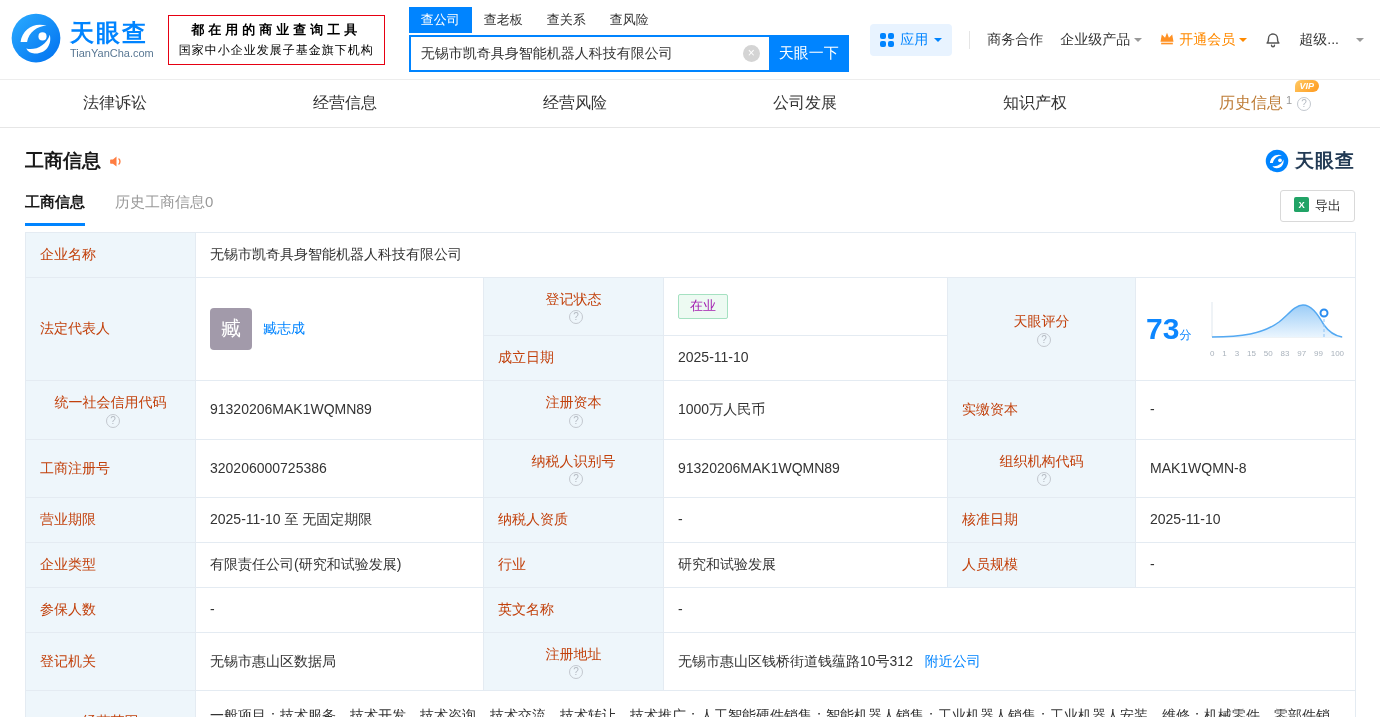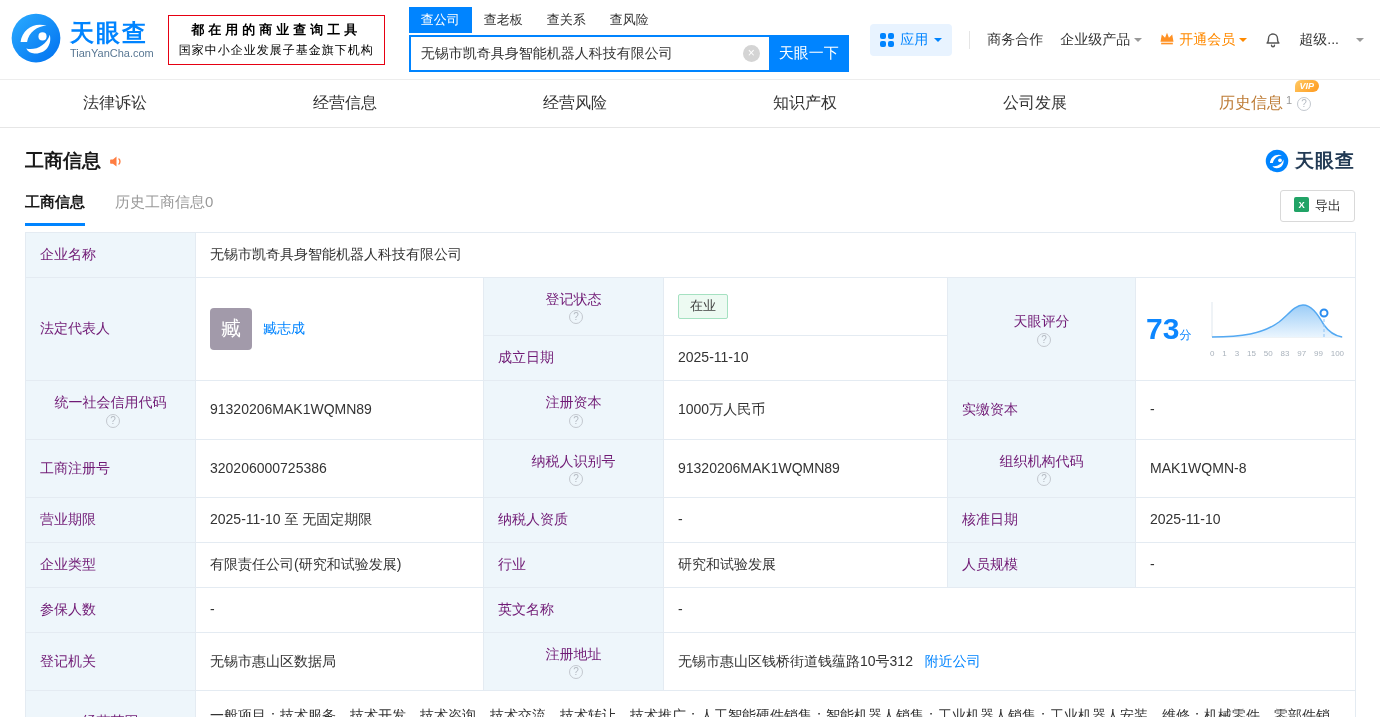--- a/index.html
+++ b/index.html
@@ -54,23 +54,23 @@
   .brand-right { margin-left:auto; display:flex; align-items:center; gap:6px; }
   .brand-right .t { font-size:19px; font-weight:bold; color:#233b55; letter-spacing:1px; }
   
   .subtabs { display:flex; align-items:center; padding:16px 25px 0; }
   .subtab { margin-right:30px; padding-bottom:11px; font-size:15px; cursor:pointer; color:#999; border-bottom:3px solid transparent; }
   .subtab.active { color:#1a1a1a; font-weight:bold; border-bottom-color:#0084ff; }
   .export-btn { margin-left:auto; margin-bottom:6px; border:1px solid #d9d9d9; border-radius:3px; padding:6px 13px; font-size:13px; display:flex; gap:6px; align-items:center; background:#fff; cursor:pointer; color:#333; font-family:inherit; }
   
   .info-table { width:1330px; margin:4px 25px 16px; border-collapse:collapse; font-size:14px; table-layout:fixed; }
   .info-table td { border:1px solid #e4ebf2; padding:11px 14px; vertical-align:middle; line-height:1.55; word-break:break-all; }
-  .info-table td.lbl { background:#eef6fb; color:#701a75; }
+  .info-table td.lbl { background:#eef6fb; color:#c2410c; }
   .lbl-inner { display:flex; align-items:center;flex-direction:column; }
-  .status-tag { display:inline-block; color:#404040; border:1px solid #a5e1c1; background:#edfaf2; padding:2px 11px; font-size:13px; border-radius:2px; line-height:1.4; }
+  .status-tag { display:inline-block; color:#a21caf; border:1px solid #a5e1c1; background:#edfaf2; padding:2px 11px; font-size:13px; border-radius:2px; line-height:1.4; }
   .rep-cell { display:flex; align-items:center; gap:11px; }
   .avatar { width:42px; height:42px; background:#a29aaa; color:#fff; font-size:20px; display:flex; align-items:center; justify-content:center; border-radius:4px; flex:none; cursor:pointer; }
   .link { color:#0084ff; cursor:pointer; text-decoration:none; }
   .score-cell { display:flex; align-items:center; justify-content:space-between; gap:16px; }
   .score-num { color:#0d87ff; font-size:30px; font-weight:bold; line-height:1; }
   .score-unit { font-size:12px; font-weight:normal; }
   .score-chart { width:136px; }
   .axis-labels { display:flex; justify-content:space-between; font-size:8px; color:#a9b2bc; margin-top:1px; padding:0 1px; }
   .nowrap { white-space:nowrap; }
 </style>
@@ -162,24 +162,24 @@
   <div class="main-tab">
     <span>法律诉讼</span>
   </div>
   <div class="main-tab">
     <span>经营信息</span>
   </div>
   <div class="main-tab">
     <span>经营风险</span>
   </div>
   <div class="main-tab">
+    <span>公司发展</span>
+  </div>
+  <div class="main-tab">
     <span>知识产权</span>
-  </div>
-  <div class="main-tab">
-    <span>公司发展</span>
   </div>
   <div class="main-tab history">
     <span class="history-wrap">
       <span>历史信息</span>
       <sup>1</sup>
       <i class="help-icon"></i>
       <span class="vip-badge">VIP</span>
     </span>
   </div>
 </nav>

